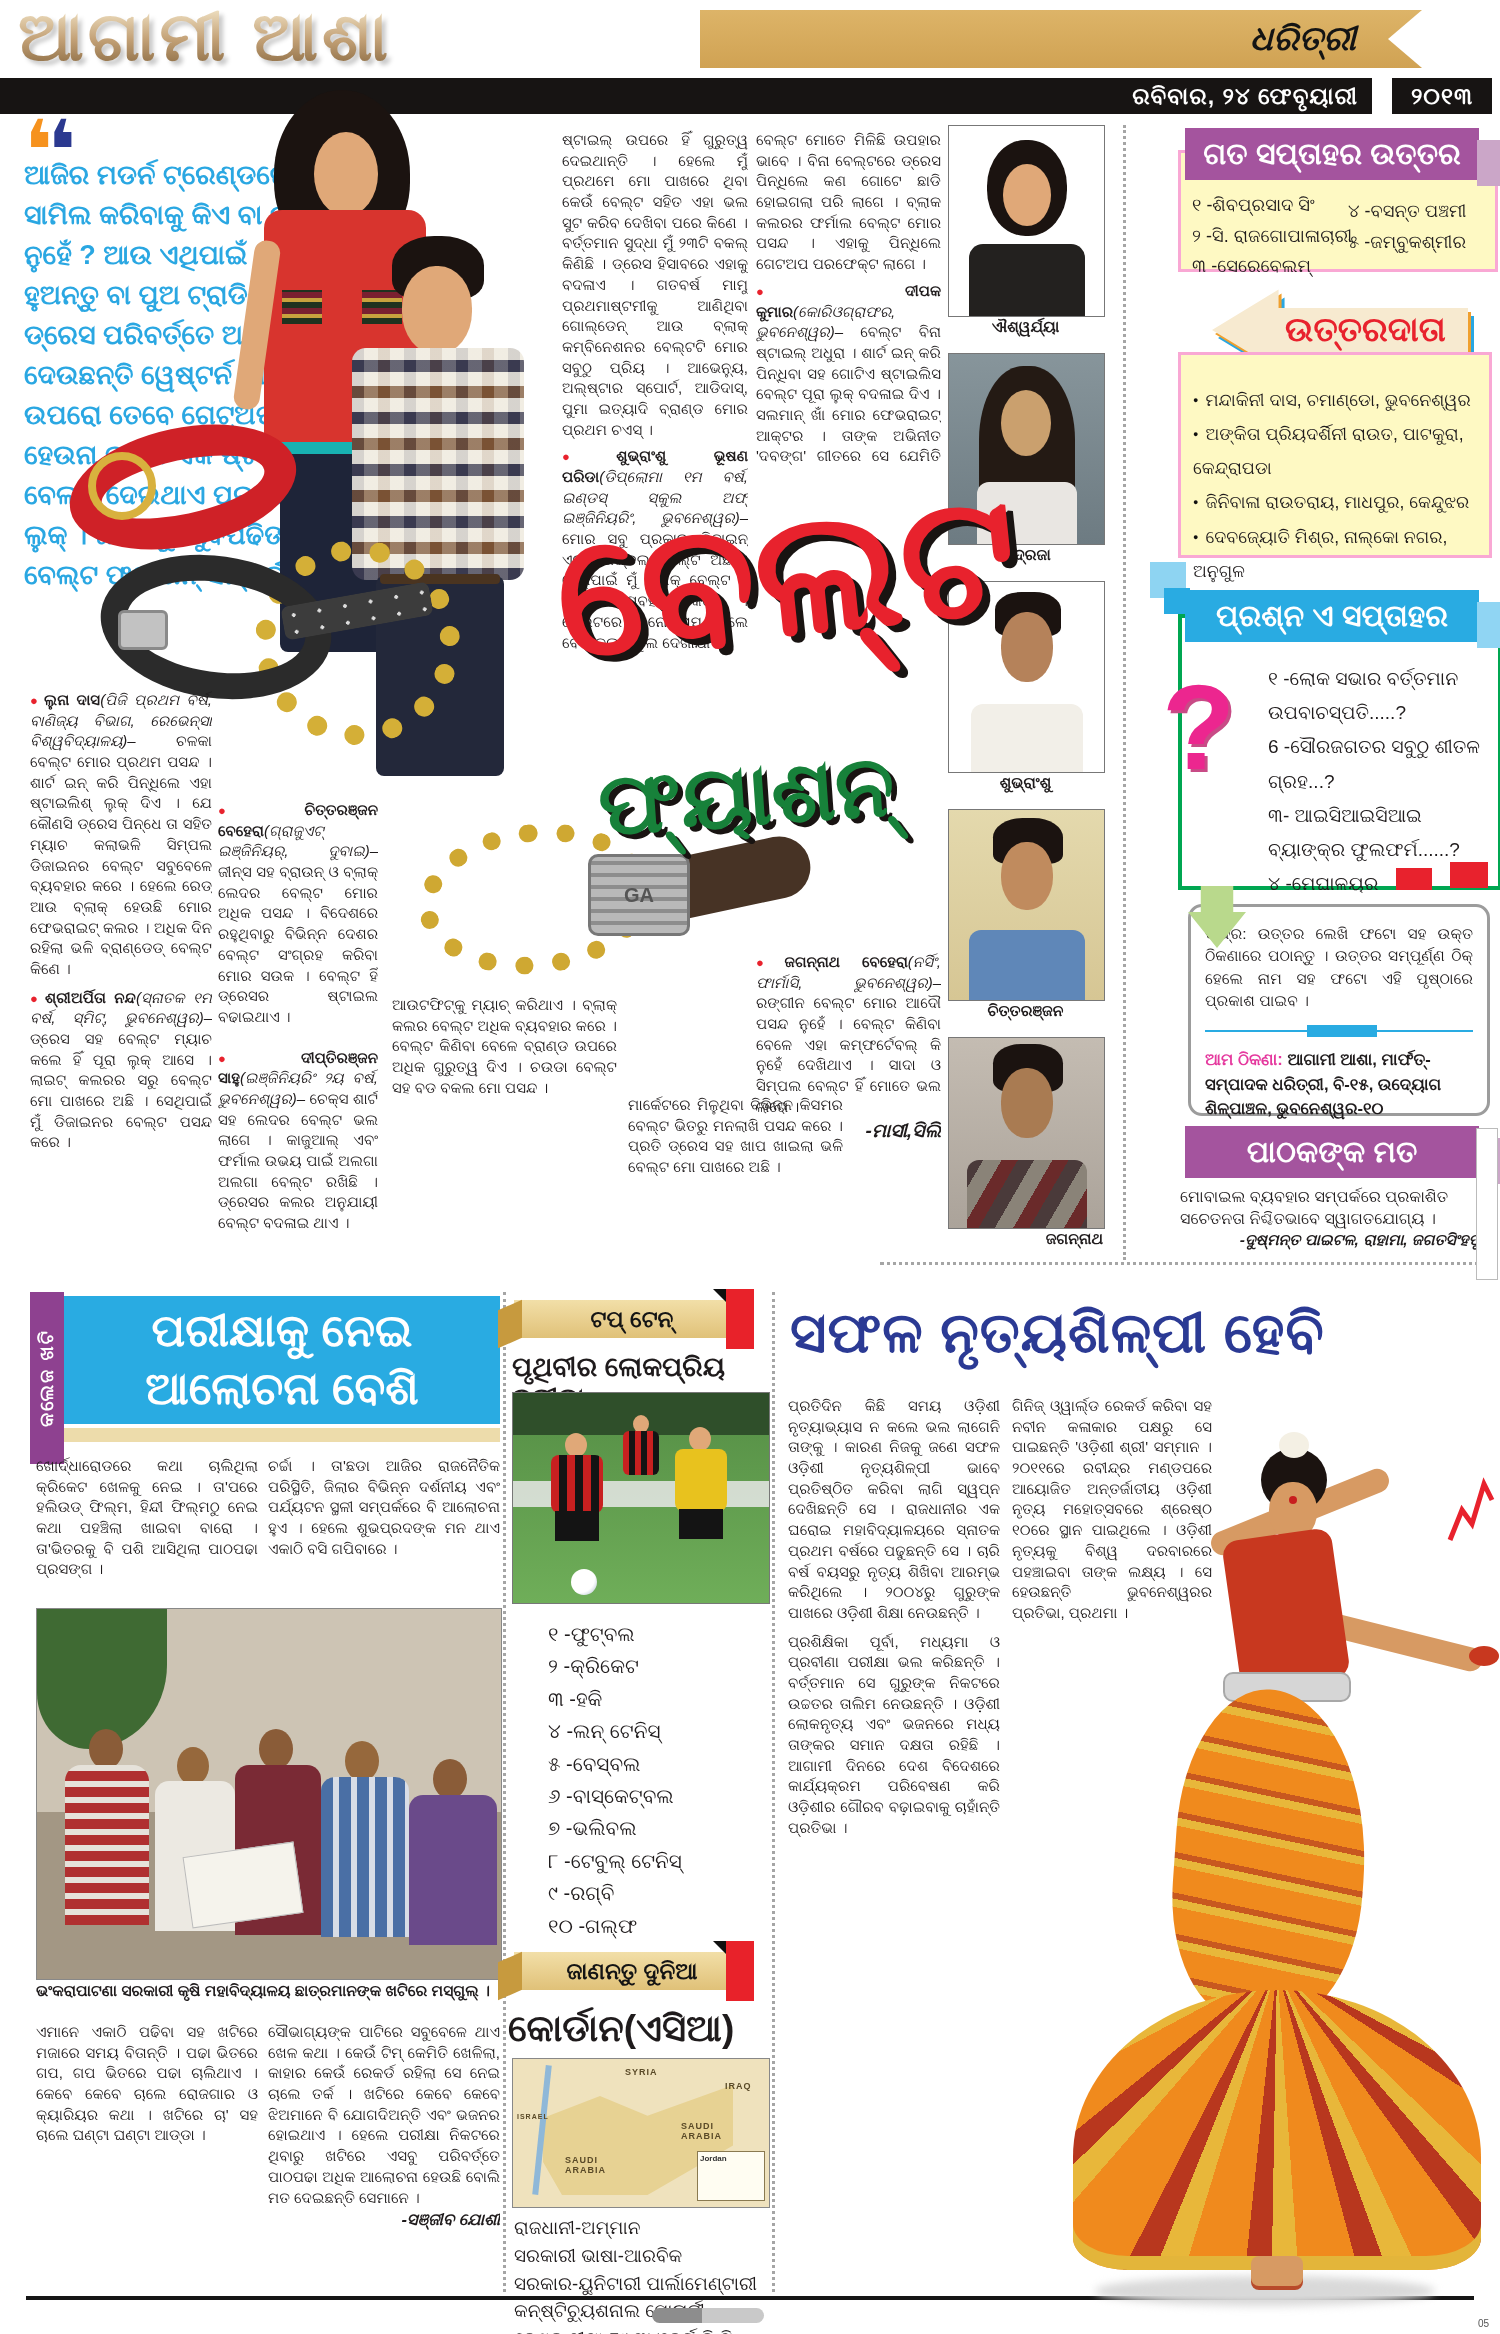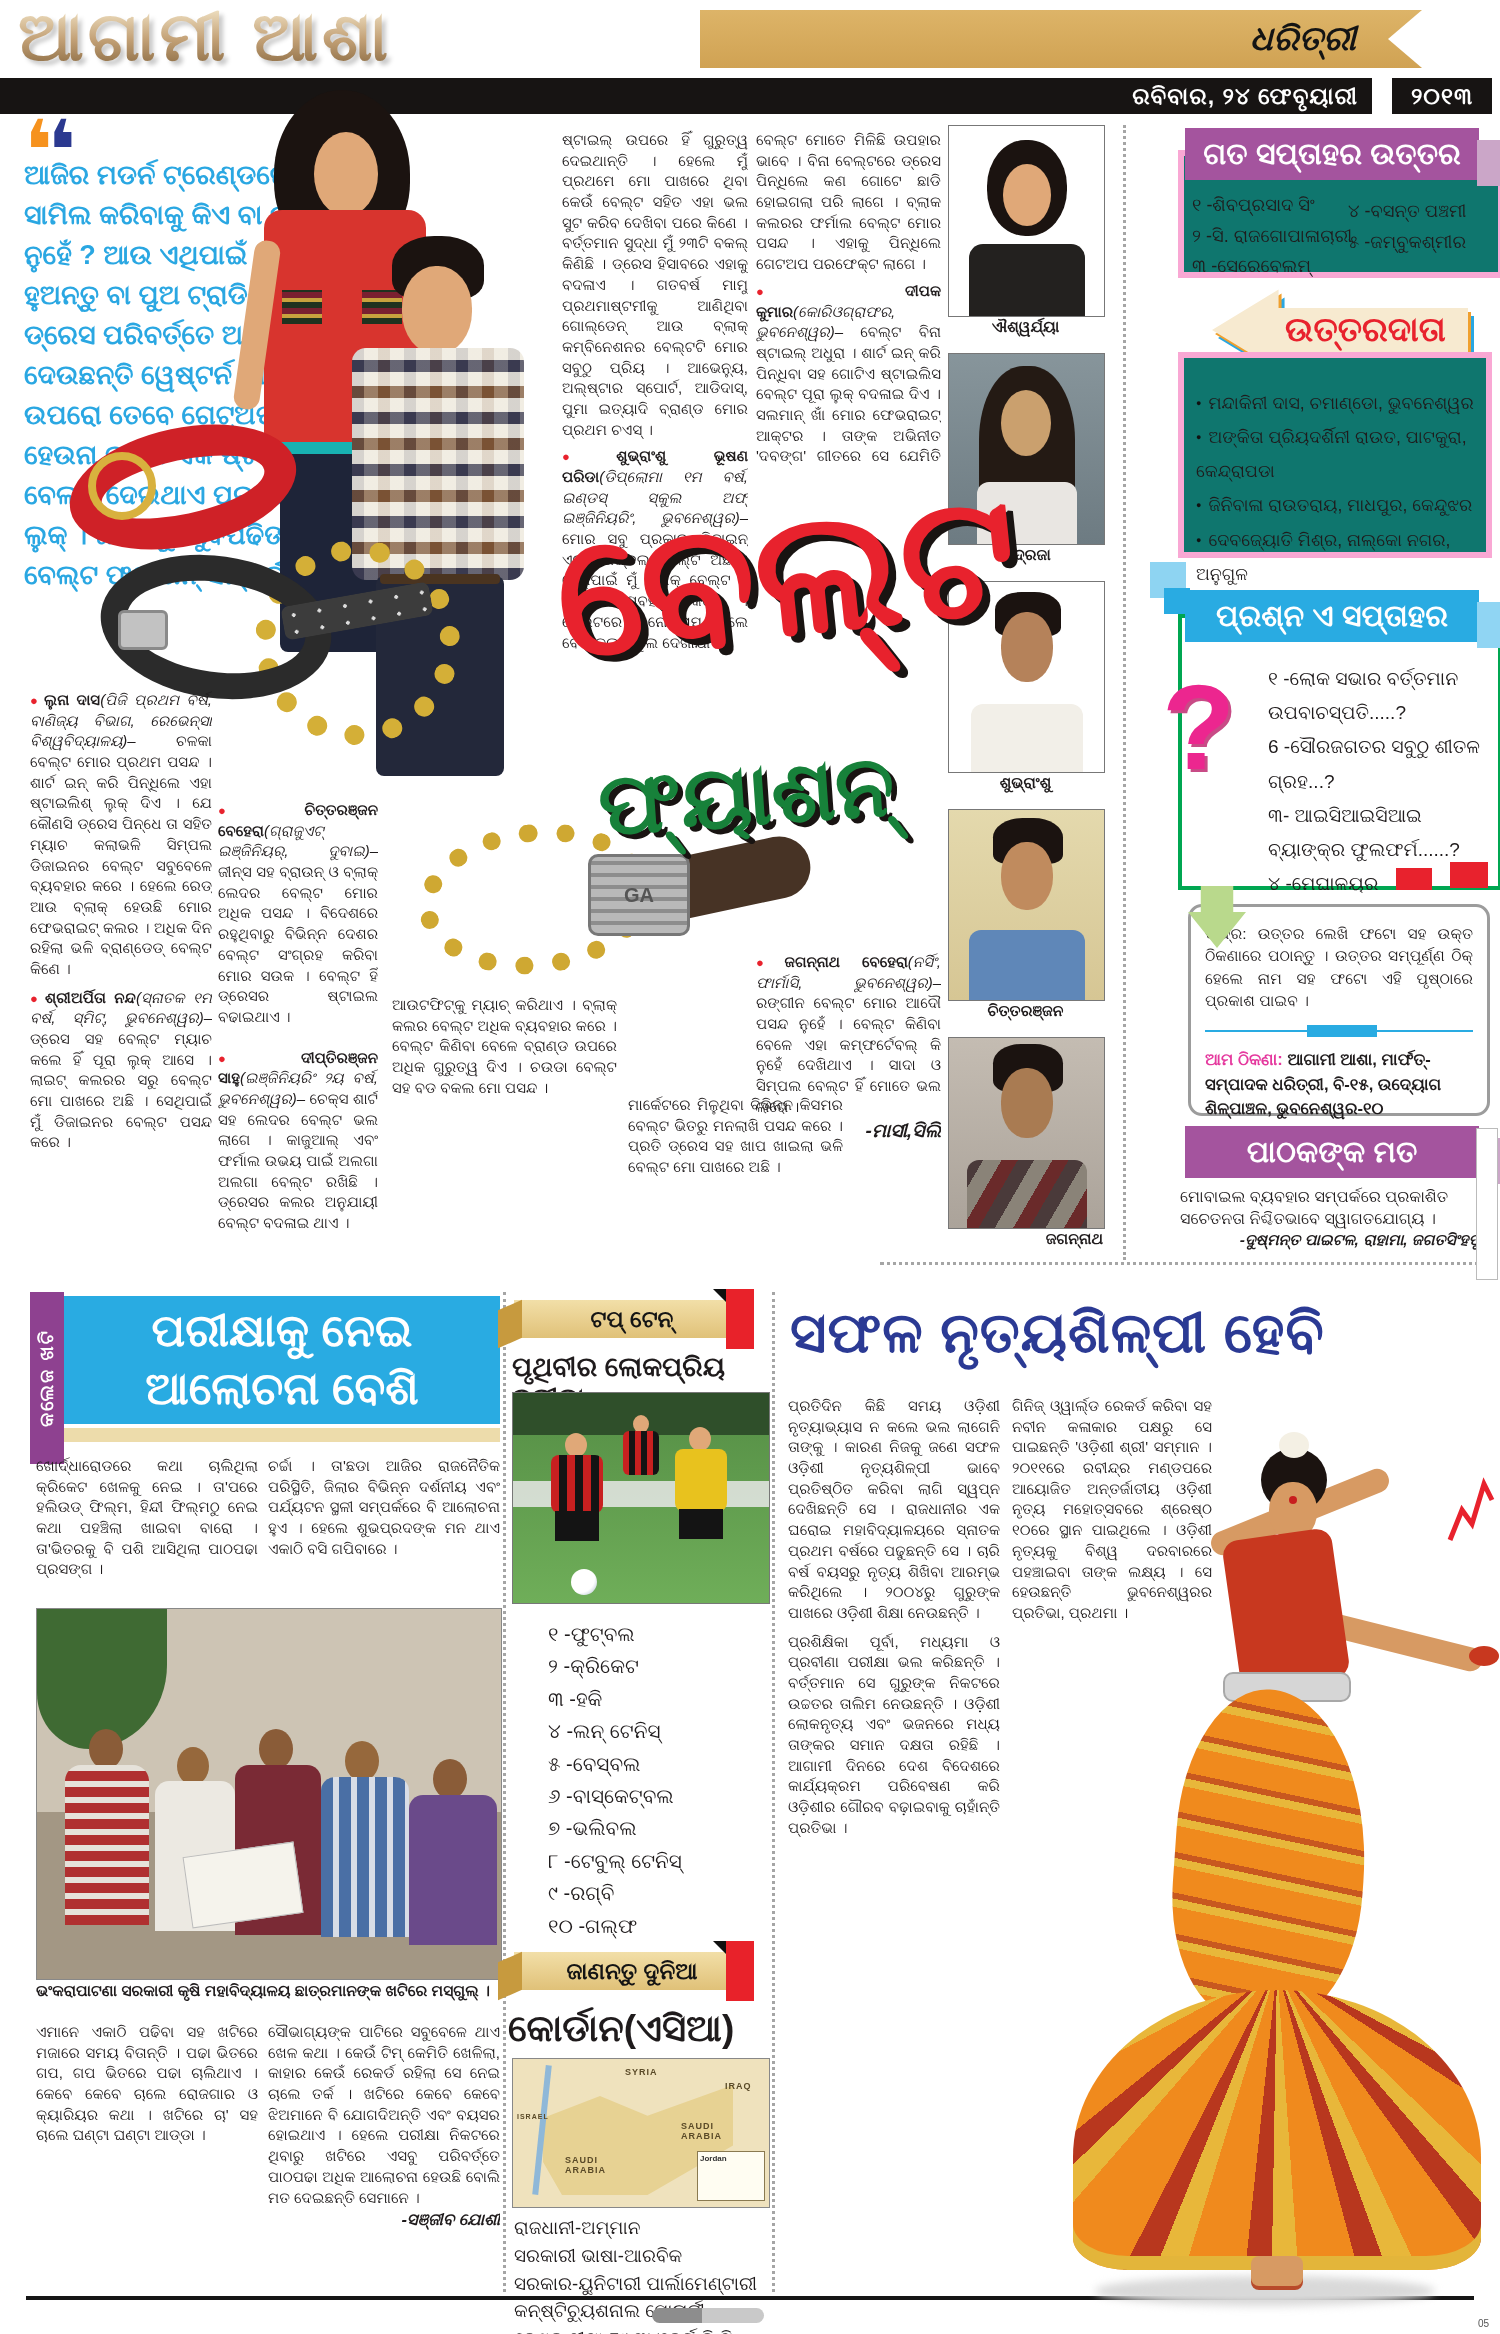--- a/index.html
+++ b/index.html
@@ -24,21 +24,21 @@
   
   .quote{color:#2aa7e2;font-weight:bold;font-size:27px;line-height:1.48}
   .qm{font-size:84px;line-height:.6;font-weight:900;letter-spacing:-6px}
   .qm .o{color:#f6921e}.qm .b{color:#2b3990}
   
   .banner{height:52px;display:flex;align-items:center;justify-content:center;
     color:#fff;font-weight:800;font-size:30px}
   .banner.purple{background:#a4549e}.banner.blue{background:#29abe2}
   .banner .tab{position:absolute;right:-24px;top:12px;width:26px;height:46px}
   .banner.purple .tab{background:#cba6c8}.banner.blue .tab{background:#90d5f3}
-  .boxed{border:6px solid #f9a8d4;background:#0f766e}
+  .boxed{border:3px solid #f9a8d4;background:#fef9c3}
   .sb-item{font-size:18px;line-height:1.7}
   .resp{font-size:17.5px;line-height:1.95}
   .resp::before{content:"●";font-size:9px;vertical-align:3px;margin-right:7px;color:#111}
   .greenbox{border:4px solid #00a651;background:#fff}
   .q-line{font-size:19px;line-height:1.8}
   .qmark{font-size:120px;font-weight:900;color:#ec268f;text-shadow:3px 3px 0 #c84b86}
   .notebox{border:3px solid #9c9c9c;border-radius:14px;background:#fff}
   .note-t{font-size:15.5px;line-height:1.45;text-align:justify}
   .addr{font-size:16.5px;line-height:1.5;font-weight:bold}
   .addr .lbl{color:#e5399e}
@@ -312,21 +312,21 @@
     <div class="abs" style="left:284px;top:168px;width:88px;height:160px;border-radius:14px 14px 0 0;background:repeating-linear-gradient(90deg,#4a6fa5 0 12px,#d8dde6 12px 18px)"></div>
     <div class="abs skin" style="left:396px;top:150px;width:34px;height:40px;border-radius:50%;background:#8a5c38"></div>
     <div class="abs" style="left:372px;top:186px;width:88px;height:150px;background:#6a4a8a;border-radius:14px 14px 0 0"></div>
     <div class="abs" style="left:150px;top:240px;width:110px;height:70px;background:#f5f3ec;transform:rotate(-8deg);border:1px solid #bbb"></div>
   </div>
   <div class="abs caption" style="left:36px;top:1982px;width:464px">ଭଂକରାପାଟଣା ସରକାରୀ କୃଷି ମହାବିଦ୍ୟାଳୟ ଛାତ୍ରମାନଙ୍କ ଖଟିରେ ମସ୍‌ଗୁଲ୍ ।</div>
   <div class="abs txt clip" style="left:36px;top:2022px;width:222px;height:262px">
     <div>ଏମାନେ ଏକାଠି ପଢିବା ସହ ଖଟିରେ ମଜାରେ ସମୟ ବିତାନ୍ତି । ପଢା ଭିତରେ ଗପ, ଗପ ଭିତରେ ପଢା ଚାଲିଥାଏ । କେବେ କେବେ ଚାଲେ ରୋଜଗାର ଓ କ୍ୟାରିୟର କଥା । ଖଟିରେ ଚା' ସହ ଚାଲେ ଘଣ୍ଟା ଘଣ୍ଟା ଆଡ୍ଡା ।</div>
   </div>
   <div class="abs txt clip" style="left:268px;top:2022px;width:232px;height:262px">
-    <div>ସୌଭାଗ୍ୟଙ୍କ ପାଟିରେ ସବୁବେଳେ ଥାଏ ଖେଳ କଥା । କେଉଁ ଟିମ୍ କେମିତି ଖେଳିଲା, କାହାର କେଉଁ ରେକର୍ଡ ରହିଲା ସେ ନେଇ ଚାଲେ ତର୍କ । ଖଟିରେ କେବେ କେବେ ଝିଅମାନେ ବି ଯୋଗଦିଅନ୍ତି ଏବଂ ବୟସର ହୋଇଥାଏ । ହେଲେ ପରୀକ୍ଷା ନିକଟରେ ଥିବାରୁ ଖଟିରେ ଏସବୁ ପରିବର୍ତ୍ତେ ପାଠପଢା ଅଧିକ ଆଲୋଚନା ହେଉଛି ବୋଲି ମତ ଦେଇଛନ୍ତି ସେମାନେ ।</div>
+    <div>ସୌଭାଗ୍ୟଙ୍କ ପାଟିରେ ସବୁବେଳେ ଥାଏ ଖେଳ କଥା । କେଉଁ ଟିମ୍ କେମିତି ଖେଳିଲା, କାହାର କେଉଁ ରେକର୍ଡ ରହିଲା ସେ ନେଇ ଚାଲେ ତର୍କ । ଖଟିରେ କେବେ କେବେ ଝିଅମାନେ ବି ଯୋଗଦିଅନ୍ତି ଏବଂ ଭଜନର ହୋଇଥାଏ । ହେଲେ ପରୀକ୍ଷା ନିକଟରେ ଥିବାରୁ ଖଟିରେ ଏସବୁ ପରିବର୍ତ୍ତେ ପାଠପଢା ଅଧିକ ଆଲୋଚନା ହେଉଛି ବୋଲି ମତ ଦେଇଛନ୍ତି ସେମାନେ ।</div>
     <div class="byline">-ସଞ୍ଜୀବ ଯୋଶୀ</div>
   </div>
 
   <div class="abs ribbon" style="left:514px;top:1300px;width:236px">
     <i class="fold"></i>
     <span>ଟପ୍ ଟେନ୍</span>
     <i class="tag"></i>
   </div>
   <div class="abs tt-sub" style="left:512px;top:1352px;width:260px">ପୃଥିବୀର ଲୋକପ୍ରିୟ କ୍ରୀଡ଼ା</div>
   <div class="abs ph" style="left:512px;top:1392px;width:256px;height:210px;border:1px solid #777;background:linear-gradient(#2f4f2a 0 20%,#5a9449 20%,#6fae59)">

